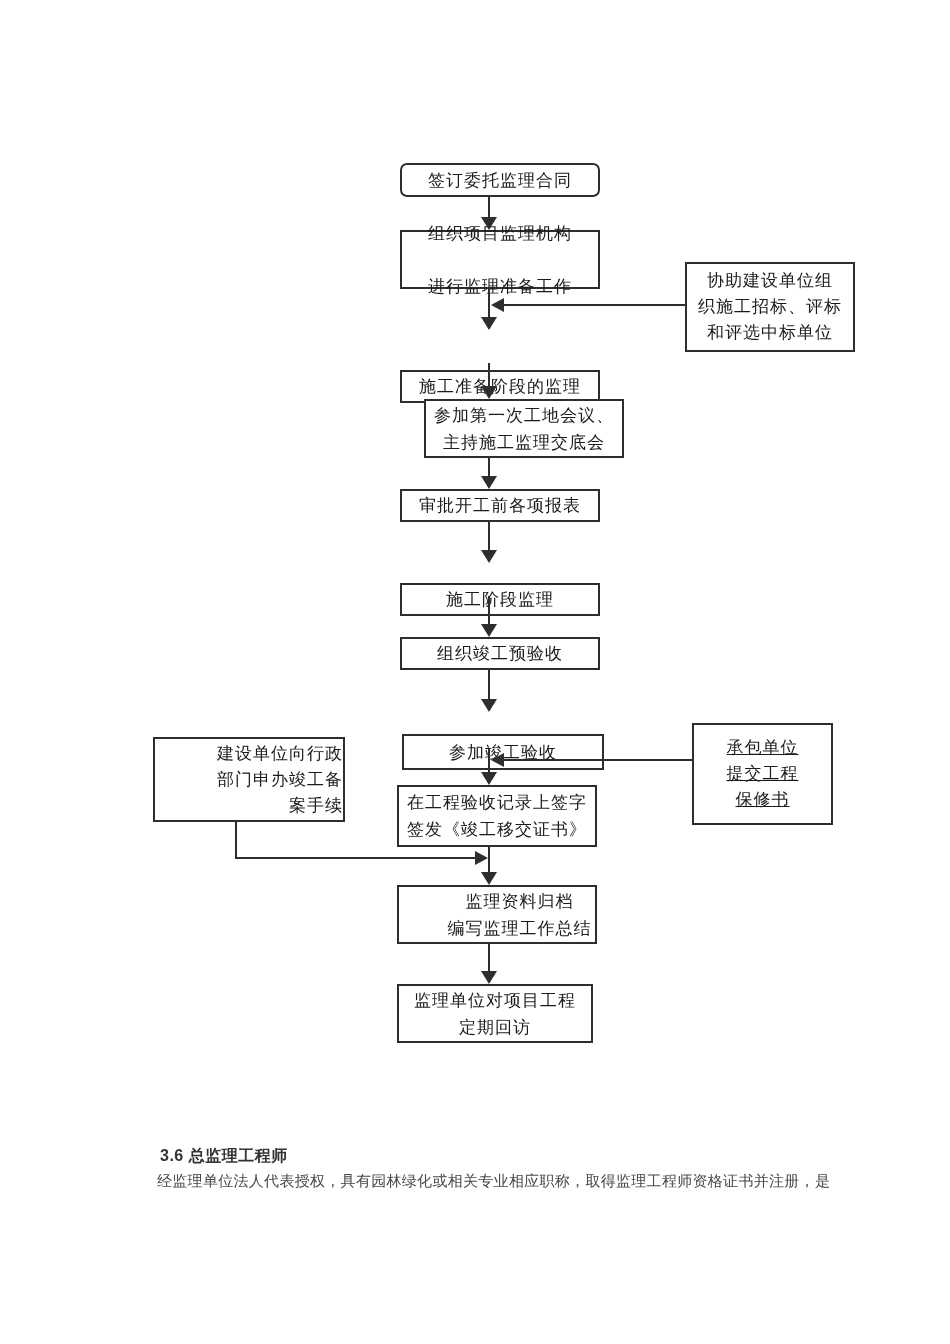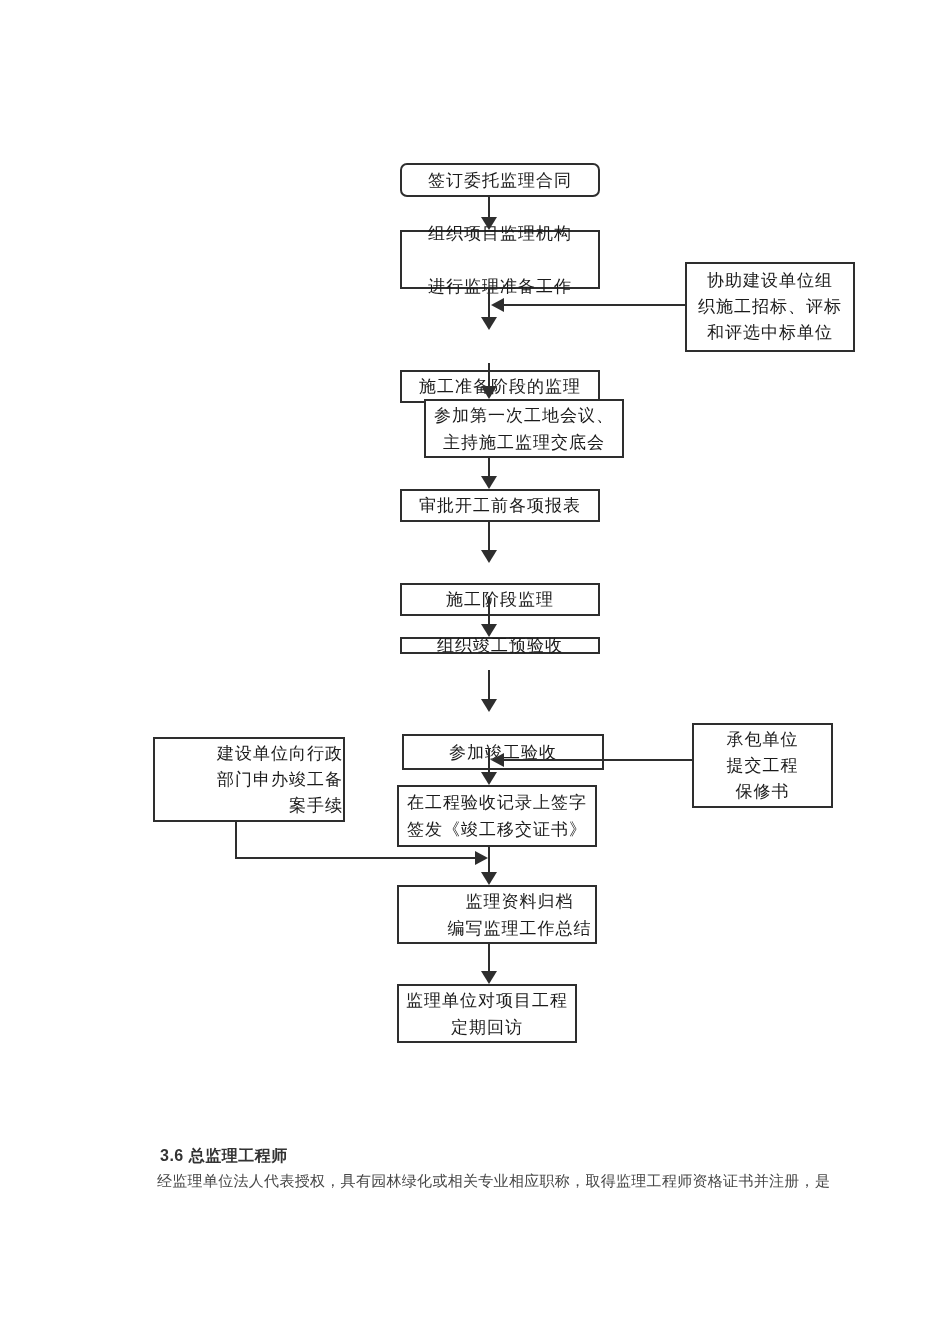--- a/index.html
+++ b/index.html
@@ -71,50 +71,50 @@
   </div>
 
   <div class="box" style="left:400px;top:489px;width:200px;height:33px;text-align:right;">
     <span class="ln">审批开工前各项报表</span>
   </div>
 
   <div class="box" style="left:400px;top:563px;width:200px;height:33px;margin-top:20px;">
     <span class="ln">施工阶段监理</span>
   </div>
 
-  <div class="box" style="left:400px;top:637px;width:200px;height:17px;">
+  <div class="box" style="left:400px;top:637px;width:200px;height:33px;">
     <span class="ln">组织竣工预验收</span>
   </div>
 
   <div class="box" style="left:402px;top:712px;width:202px;height:36px;margin-top:22px;">
     <span class="ln">参加竣工验收</span>
   </div>
 
   <div class="box" style="left:397px;top:785px;width:200px;height:62px;">
     <span class="ln">在工程验收记录上签字</span>
     <span class="ln">签发《竣工移交证书》</span>
   </div>
 
   <div class="box" style="left:397px;top:885px;width:200px;height:59px;padding-left:45px;">
     <span class="ln">监理资料归档</span>
     <span class="ln">编写监理工作总结</span>
   </div>
 
-  <div class="box" style="left:397px;top:984px;width:180px;height:59px;">
+  <div class="box" style="left:397px;top:984px;width:196px;height:59px;">
     <span class="ln">监理单位对项目工程</span>
     <span class="ln">定期回访</span>
   </div>
 
   <div class="box side3" style="left:685px;top:262px;width:170px;height:90px;">
     <span class="ln">协助建设单位组</span>
     <span class="ln">织施工招标、评标</span>
     <span class="ln">和评选中标单位</span>
   </div>
 
-  <div class="box side3" style="left:692px;top:723px;width:141px;height:85px;">
+  <div class="box side3" style="left:692px;top:723px;width:141px;height:102px;text-decoration:underline;">
     <span class="ln">承包单位</span>
     <span class="ln">提交工程</span>
     <span class="ln">保修书</span>
   </div>
 
   <div class="box side3" style="left:153px;top:737px;width:192px;height:85px;align-items:flex-end;">
     <span class="ln">建设单位向行政</span>
     <span class="ln">部门申办竣工备</span>
     <span class="ln">案手续</span>
   </div>

